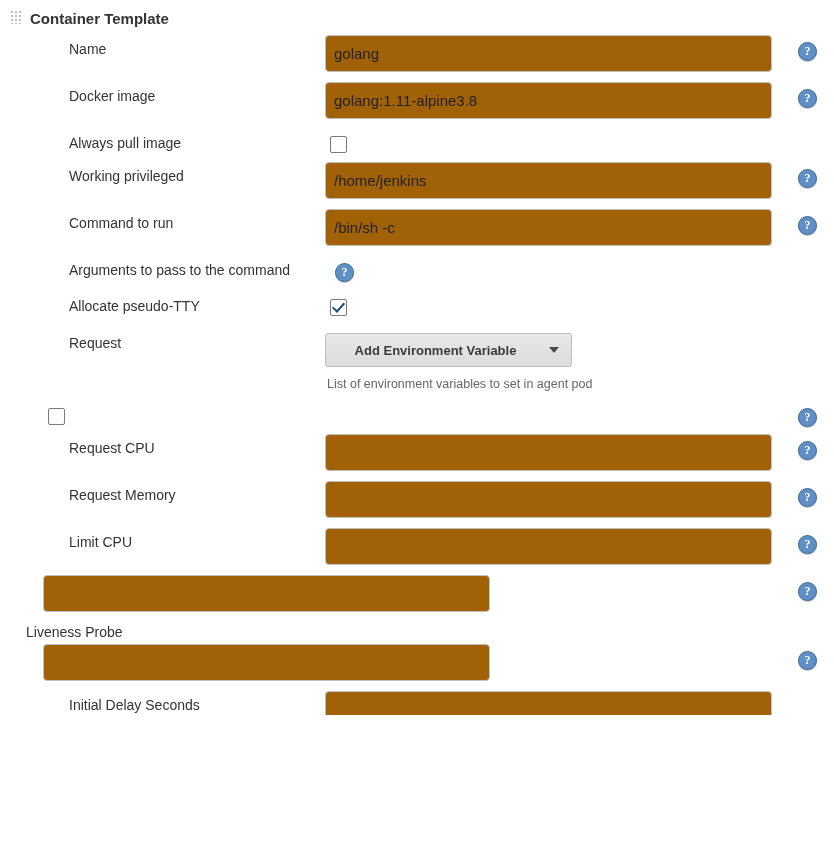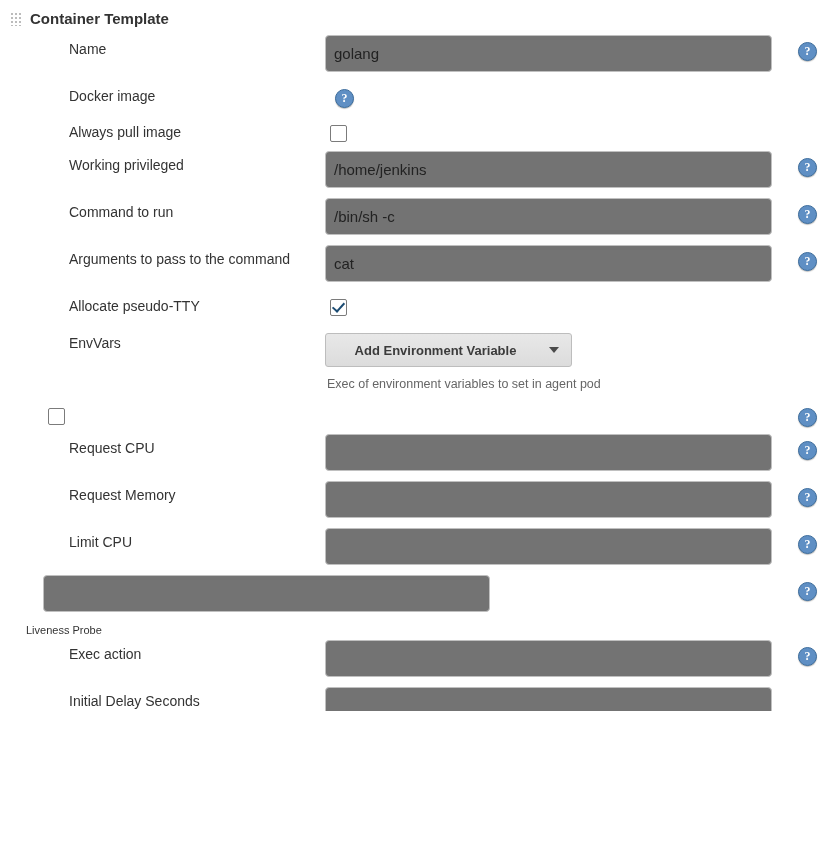--- a/index.html
+++ b/index.html
@@ -18,21 +18,21 @@
   .page {
     position: relative;
     width: 834px;
     height: 842px;
     box-sizing: border-box;
   }
 
   
   .section-header {
     display: flex;
-    align-items: center;
+    align-items: flex-start;
     padding: 10px 8px 6px 10px;
   }
   .drag-handle {
     width: 12px;
     height: 14px;
     margin-right: 8px;
     background-image:
       radial-gradient(circle, #b0b0b0 0.8px, transparent 1px);
     background-size: 4px 4px;
     background-position: 0 0;
@@ -74,21 +74,21 @@
   input.text-field {
     box-sizing: border-box;
     width: 447px;
     height: 37px;
     padding: 4px 8px;
     font-family: "Liberation Sans", sans-serif;
     font-size: 15px;
     color: #222222;
     border: 1px solid #c0c0c0;
     border-radius: 4px;
-    background: #737373;
+    background: #a16207;
     outline: none;
   }
 
   .checkbox {
     box-sizing: border-box;
     width: 17px;
     height: 17px;
     border: 1px solid #7b7b7b;
     border-radius: 2px;
     background: #ffffff;
@@ -162,21 +162,21 @@
     font-size: 12.5px;
     color: #666666;
     padding-top: 10px;
     padding-left: 2px;
   }
 
   .group-heading {
     padding-left: 26px;
     padding-top: 12px;
     padding-bottom: 2px;
-    font-size: 11px;
+    font-size: 14px;
     color: #333333;
   }
 
   .spacer-8 { height: 8px; }
   .spacer-4 { height: 4px; }
 
   
   .clipped {
     overflow: hidden;
     height: 24px;
@@ -199,20 +199,23 @@
     </div>
     <div class="help-cell">
       <span class="help-icon">?</span>
     </div>
   </div>
 
   <div class="spacer-8"></div>
 
   <div class="row">
     <div class="label-cell">Docker image</div>
+    <div class="field-cell">
+      <input class="text-field" type="text" value="golang:1.11-alpine3.8" style="">
+    </div>
     <div class="help-cell">
       <span class="help-icon">?</span>
     </div>
   </div>
 
   <div class="spacer-8"></div>
 
   <div class="row">
     <div class="label-cell">Always pull image</div>
     <div class="field-cell">
@@ -242,48 +245,45 @@
     </div>
     <div class="help-cell">
       <span class="help-icon">?</span>
     </div>
   </div>
 
   <div class="spacer-8"></div>
 
   <div class="row">
     <div class="label-cell">Arguments to pass to the command</div>
-    <div class="field-cell">
-      <input class="text-field" type="text" value="cat" style="">
-    </div>
     <div class="help-cell">
       <span class="help-icon">?</span>
     </div>
   </div>
 
   <div class="spacer-8"></div>
 
   <div class="row">
     <div class="label-cell">Allocate pseudo-TTY</div>
     <div class="field-cell">
       <span class="checkbox checked"></span>
     </div>
     <div class="help-cell"></div>
   </div>
 
   <div class="spacer-8"></div>
 
   <div class="row">
-    <div class="label-cell">EnvVars</div>
+    <div class="label-cell">Request</div>
     <div class="field-cell">
       <div class="dropdown-button">
         <span class="dropdown-label">Add Environment Variable</span>
         <span class="caret"></span>
       </div>
-      <div class="help-note">Exec of environment variables to set in agent pod</div>
+      <div class="help-note">List of environment variables to set in agent pod</div>
     </div>
     <div class="help-cell"></div>
   </div>
 
   <div class="spacer-8"></div>
 
   <div class="row">
     <div class="field-cell">
       <span class="checkbox"></span>
     </div>
@@ -335,21 +335,20 @@
       <input class="text-field" type="text" value="" style="">
     </div>
     <div class="help-cell">
       <span class="help-icon">?</span>
     </div>
   </div>
 
   <div class="group-heading">Liveness Probe</div>
 
   <div class="row">
-    <div class="label-cell">Exec action</div>
     <div class="field-cell">
       <input class="text-field" type="text" value="" style="">
     </div>
     <div class="help-cell">
       <span class="help-icon">?</span>
     </div>
   </div>
 
   <div class="spacer-8"></div>
 

